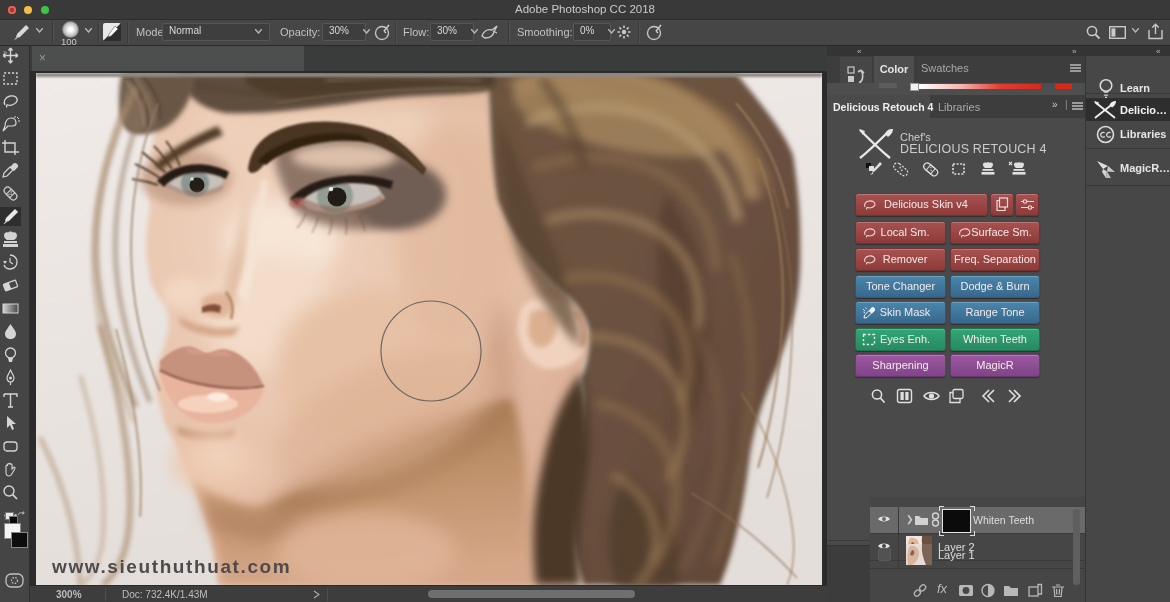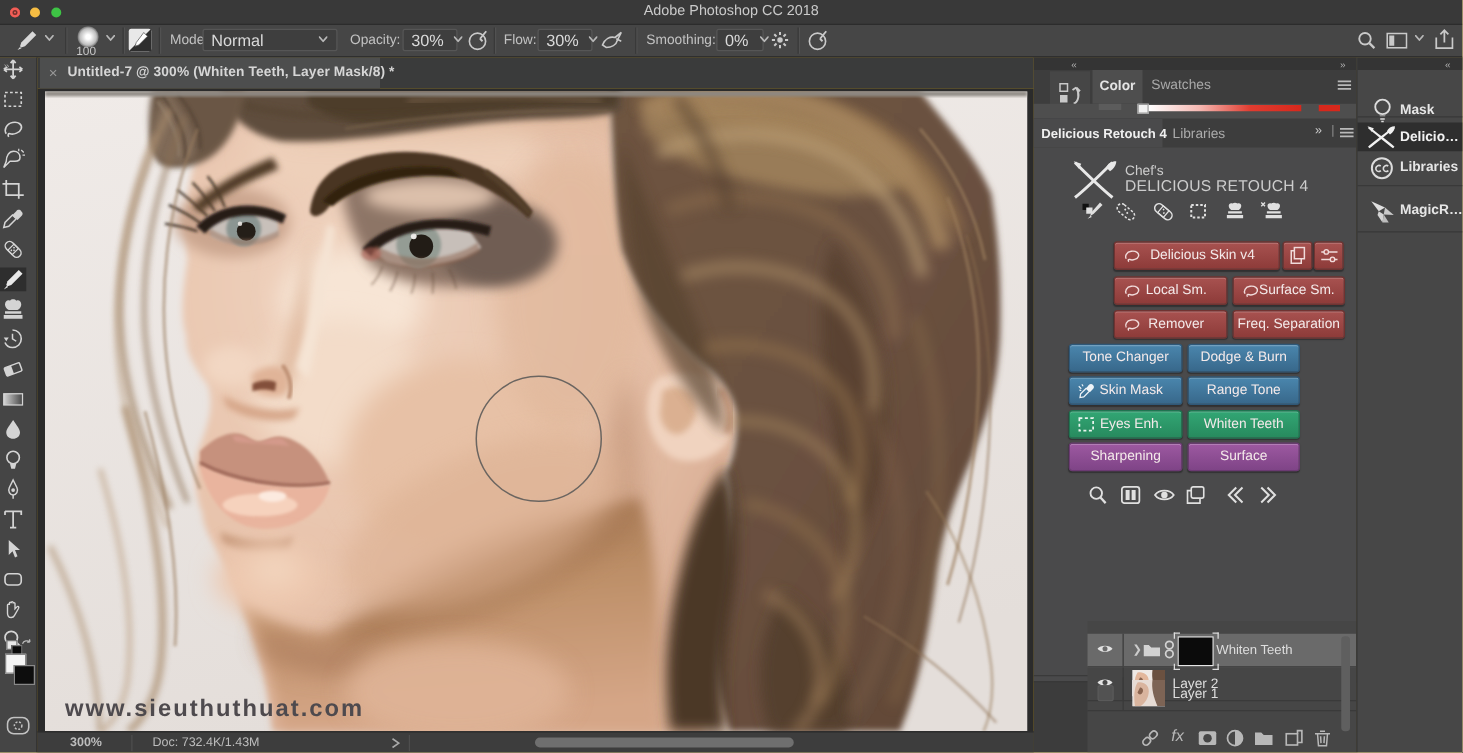--- a/index.html
+++ b/index.html
@@ -1,24 +1,24 @@
 <!DOCTYPE html>
 <html><head>
 <meta charset="utf-8">
 <style>
   html,body{margin:0;padding:0;}
-  #app{position:relative;width:1170px;height:602px;background:#eab308;
+  #app{position:relative;width:1170px;height:602px;background:#be185d;
     font-family:"Liberation Sans",sans-serif;overflow:hidden;}
   .abs{position:absolute;}
   #titlebar{position:absolute;left:0;top:0;width:1170px;height:19px;background:#393939;border-bottom:1px solid #2c2c2c;}
   .light{position:absolute;top:6px;width:8px;height:8px;border-radius:50%;}
   #titlebar .t{position:absolute;top:3px;width:100%;text-align:center;font-size:11.5px;color:#cacaca;}
   #optbar{position:absolute;left:0;top:20px;width:1170px;height:25px;background:#464646;border-bottom:1px solid #282828;}
   .optlabel{position:absolute;top:6px;font-size:11px;color:#c2c2c2;}
-  .optbox{position:absolute;top:3px;height:15px;background:#3e3e3e;border:1px solid #565656;border-radius:2px;font-size:13px;color:#dadada;padding:1px 0 0 6px;}
+  .optbox{position:absolute;top:3px;height:15px;background:#3e3e3e;border:1px solid #565656;border-radius:2px;font-size:10px;color:#dadada;padding:1px 0 0 6px;}
   .vdiv{position:absolute;top:2px;width:1px;height:21px;background:#393939;box-shadow:1px 0 0 #515151;}
   .carat{position:absolute;top:8px;width:7px;height:5px;}
   #toolbar{position:absolute;left:0;top:46px;width:29px;height:556px;background:#454545;border-right:1px solid #2f2f2f;}
   #tabbar{position:absolute;left:30px;top:46px;width:797px;height:25px;background:#3a3b3b;}
   #tab1{position:absolute;left:2px;top:0;width:272px;height:25px;background:#4d4e4e;color:#d6d6d6;font-size:11px;}
   #tab1 .x{position:absolute;left:7px;top:5px;color:#989898;font-size:12px;}
   #tab1 .txt{position:absolute;left:22px;top:6px;font-weight:bold;white-space:nowrap;letter-spacing:.1px;}
   #canvas{position:absolute;left:30px;top:71px;width:797px;height:531px;background:#2b2b2b;}
   #photo{position:absolute;left:6px;top:2px;}
   #statusbar{position:absolute;left:0px;top:514px;width:797px;height:17px;background:#3d3d3d;border-top:1px solid #2a2a2a;}
@@ -28,21 +28,21 @@
   #pnlhdr{position:absolute;left:0;top:0;width:258px;height:10px;background:#343434;}
   .collarrow{position:absolute;font-size:8px;color:#b5b5b5;letter-spacing:-1px;}
   #colorrow{position:absolute;left:0;top:10px;width:258px;height:27px;background:#3d3d3d;}
   #coloricon{position:absolute;left:13px;top:1px;width:32px;height:40px;background:#464646;}
   #colortab{position:absolute;left:47px;top:0px;width:40px;height:27px;background:#4e4e4e;color:#e4e4e4;font-size:11px;font-weight:bold;text-align:center;line-height:26px;}
   #colorstrip{position:absolute;left:0;top:37px;width:258px;height:12px;background:#4e4e4e;}
   #retouch{position:absolute;left:0;top:49px;width:258px;height:445px;background:#4a4a4b;}
   #rtabs{position:absolute;left:0;top:0;width:258px;height:23px;background:#3d3d3d;}
   #rtab1{position:absolute;left:0;top:0;width:103px;height:23px;background:#4a4a4b;color:#efefef;font-size:10.5px;font-weight:bold;padding:6px 0 0 6px;box-sizing:border-box;white-space:nowrap;}
   .btn{position:absolute;height:21px;border-radius:3px;color:#f4eaea;font-size:11px;text-align:center;line-height:21px;box-shadow:inset 0 1px 0 rgba(255,255,255,.22), 0 1px 1px rgba(0,0,0,.35);}
-  .red{background:linear-gradient(#a85250,#8d3b39);border:1px solid #703331;margin-left:36px;}
+  .red{background:linear-gradient(#a85250,#8d3b39);border:1px solid #703331;}
   .blue{background:linear-gradient(#4a86ad,#38688b);border:1px solid #2f5878;}
   .green{background:linear-gradient(#32a674,#278a5e);border:1px solid #1f7450;}
   .purple{background:linear-gradient(#9d59a1,#7f4487);border:1px solid #6b3a72;}
   .btn .lasso{position:absolute;left:6px;top:4px;}
   .btn.ind{text-indent:9px;}
   #layers{position:absolute;left:43px;top:451px;width:215px;height:105px;background:#464646;}
   .lrow{position:absolute;left:0;width:215px;height:26px;border-bottom:1px solid #3a3a3a;}
   .lname{position:absolute;left:103px;top:7px;font-size:11px;color:#dedede;}
   .eyecol{position:absolute;left:0;top:0;width:28px;height:26px;border-right:1px solid #3a3a3a;}
   #dock{position:absolute;left:1085px;top:46px;width:85px;height:556px;background:#474747;border-left:1px solid #353535;}
@@ -245,21 +245,20 @@
     <div class="abs" style="left:11px;top:486px;width:15px;height:14px;background:#0d0d0d;border:1px solid #888;"></div>
     <svg class="abs" style="left:5px;top:527px" width="19" height="15" viewBox="0 0 19 15">
       <rect x="1" y="1" width="17" height="13" rx="5" fill="none" stroke="#c2c2c2" stroke-width="1.3"></rect>
       <circle cx="9.5" cy="7.5" r="3" fill="none" stroke="#c2c2c2" stroke-width="1.2" stroke-dasharray="1.6 1.3"></circle>
     </svg>
   </div>
 
   <div id="tabbar">
     <div id="tab1">
         <span class="x">×</span>
-        <span class="txt">Untitled-7 @ 300% (Whiten Teeth, Layer Mask/8) *</span>
       </div>
   </div>
 
   <div id="canvas">
     <div id="photo"><svg width="786" height="512" viewBox="0 0 786 512">
  <defs>
   <filter id="b1" x="-30%" y="-30%" width="160%" height="160%">
               <feGaussianBlur stdDeviation="1.1"></feGaussianBlur>
             </filter>
   <filter id="b2" x="-30%" y="-30%" width="160%" height="160%">
@@ -567,21 +566,21 @@
               <path d="M9,2 C10,.8 11.6,.8 12.4,2 C13.4,2.8 13.4,4.4 12.4,5.2 L10,7.6 L7,4.6 Z" fill="#eef4f8"></path>
               <path d="M7,4.6 L2.5,9 L2,12 L5,11.5 L9.5,7 Z" fill="none" stroke="#eef4f8" stroke-width="1"></path>
               <path d="M1,3 L3,5 M3.5,1.5 L4.5,3 M1.5,6 L3,6.5" stroke="#eef4f8" stroke-width=".9"></path>
             </svg>Skin Mask</div>
       <div class="btn blue" style="left:123px;top:206px;width:88px;">Range Tone</div>
       <div class="btn green ind" style="left:28px;top:233px;width:89px;"><svg class="lasso" width="14" height="13" viewBox="0 0 14 13">
               <rect x="1.5" y="1.5" width="11" height="10" fill="none" stroke="#e8f4ee" stroke-width="1.4" stroke-dasharray="2.4 2"></rect>
             </svg>Eyes Enh.</div>
       <div class="btn green" style="left:123px;top:233px;width:88px;">Whiten Teeth</div>
       <div class="btn purple" style="left:28px;top:259px;width:89px;text-align:center;">Sharpening</div>
-      <div class="btn purple" style="left:123px;top:259px;width:88px;">Surface</div>
+      <div class="btn purple" style="left:123px;top:259px;width:88px;">MagicR</div>
       </div>
       <div id="rfoot">
       <svg class="abs" style="left:43px;top:293px" width="17" height="16" viewBox="0 0 17 16">
             <circle cx="7" cy="6.5" r="4.6" fill="none" stroke="#e0e0e0" stroke-width="1.5"></circle>
             <path d="M10.4,10 L14.5,14.5" stroke="#e0e0e0" stroke-width="1.8"></path>
           </svg>
       <svg class="abs" style="left:69px;top:293px" width="17" height="16" viewBox="0 0 17 16">
             <rect x="1.5" y="1.5" width="14" height="13" rx="2" fill="none" stroke="#e0e0e0" stroke-width="1.4"></rect>
             <rect x="4.5" y="4" width="3.2" height="8" fill="#e0e0e0"></rect>
             <rect x="9.3" y="4" width="3.2" height="8" fill="#e0e0e0"></rect>
@@ -692,21 +691,21 @@
 
   <div id="dock">
     <div id="dockhdr">
         <div class="collarrow" style="left:70px;top:1px;">«</div>
       </div>
     <div class="ditem" style="top:36px;">
       <svg class="abs" style="left:12px;top:-4px" width="16" height="21" viewBox="0 0 16 21">
         <circle cx="8" cy="7.5" r="5.8" fill="none" stroke="#dcdcdc" stroke-width="1.5"></circle>
         <path d="M5.8,15 L10.2,15 M6.2,17.2 L9.8,17.2 M7,19.3 L9,19.3" stroke="#dcdcdc" stroke-width="1.3"></path>
       </svg>
-      <span class="abs" style="left:34px;top:0px;">Mask</span>
+      <span class="abs" style="left:34px;top:0px;">Learn</span>
     </div>
     <div class="dsep" style="top:47px;"></div>
     <div class="abs" style="left:0;top:52px;width:89px;height:23px;background:#2e2e2e;">
       <svg class="abs" style="left:7px;top:2px" width="24" height="20" viewBox="0 0 24 20">
         <path d="M2,2 C8,7 16,13 22,18" stroke="#f0f0f0" stroke-width="1.8" fill="none"></path>
         <path d="M22,2 C16,7 8,13 2,18" stroke="#f0f0f0" stroke-width="1.8" fill="none"></path>
         <path d="M1,1 L6,2.5 L4.5,5.5 Z" fill="#f0f0f0"></path>
         <path d="M23,1 C20,1 17.5,2.5 16.5,5 L19,7.5 C21.5,6 23,3.5 23,1 Z" fill="#f0f0f0"></path>
       </svg>
       <span class="abs" style="left:34px;top:6px;font-size:11px;font-weight:bold;color:#f2f2f2;">Delicio…</span>

